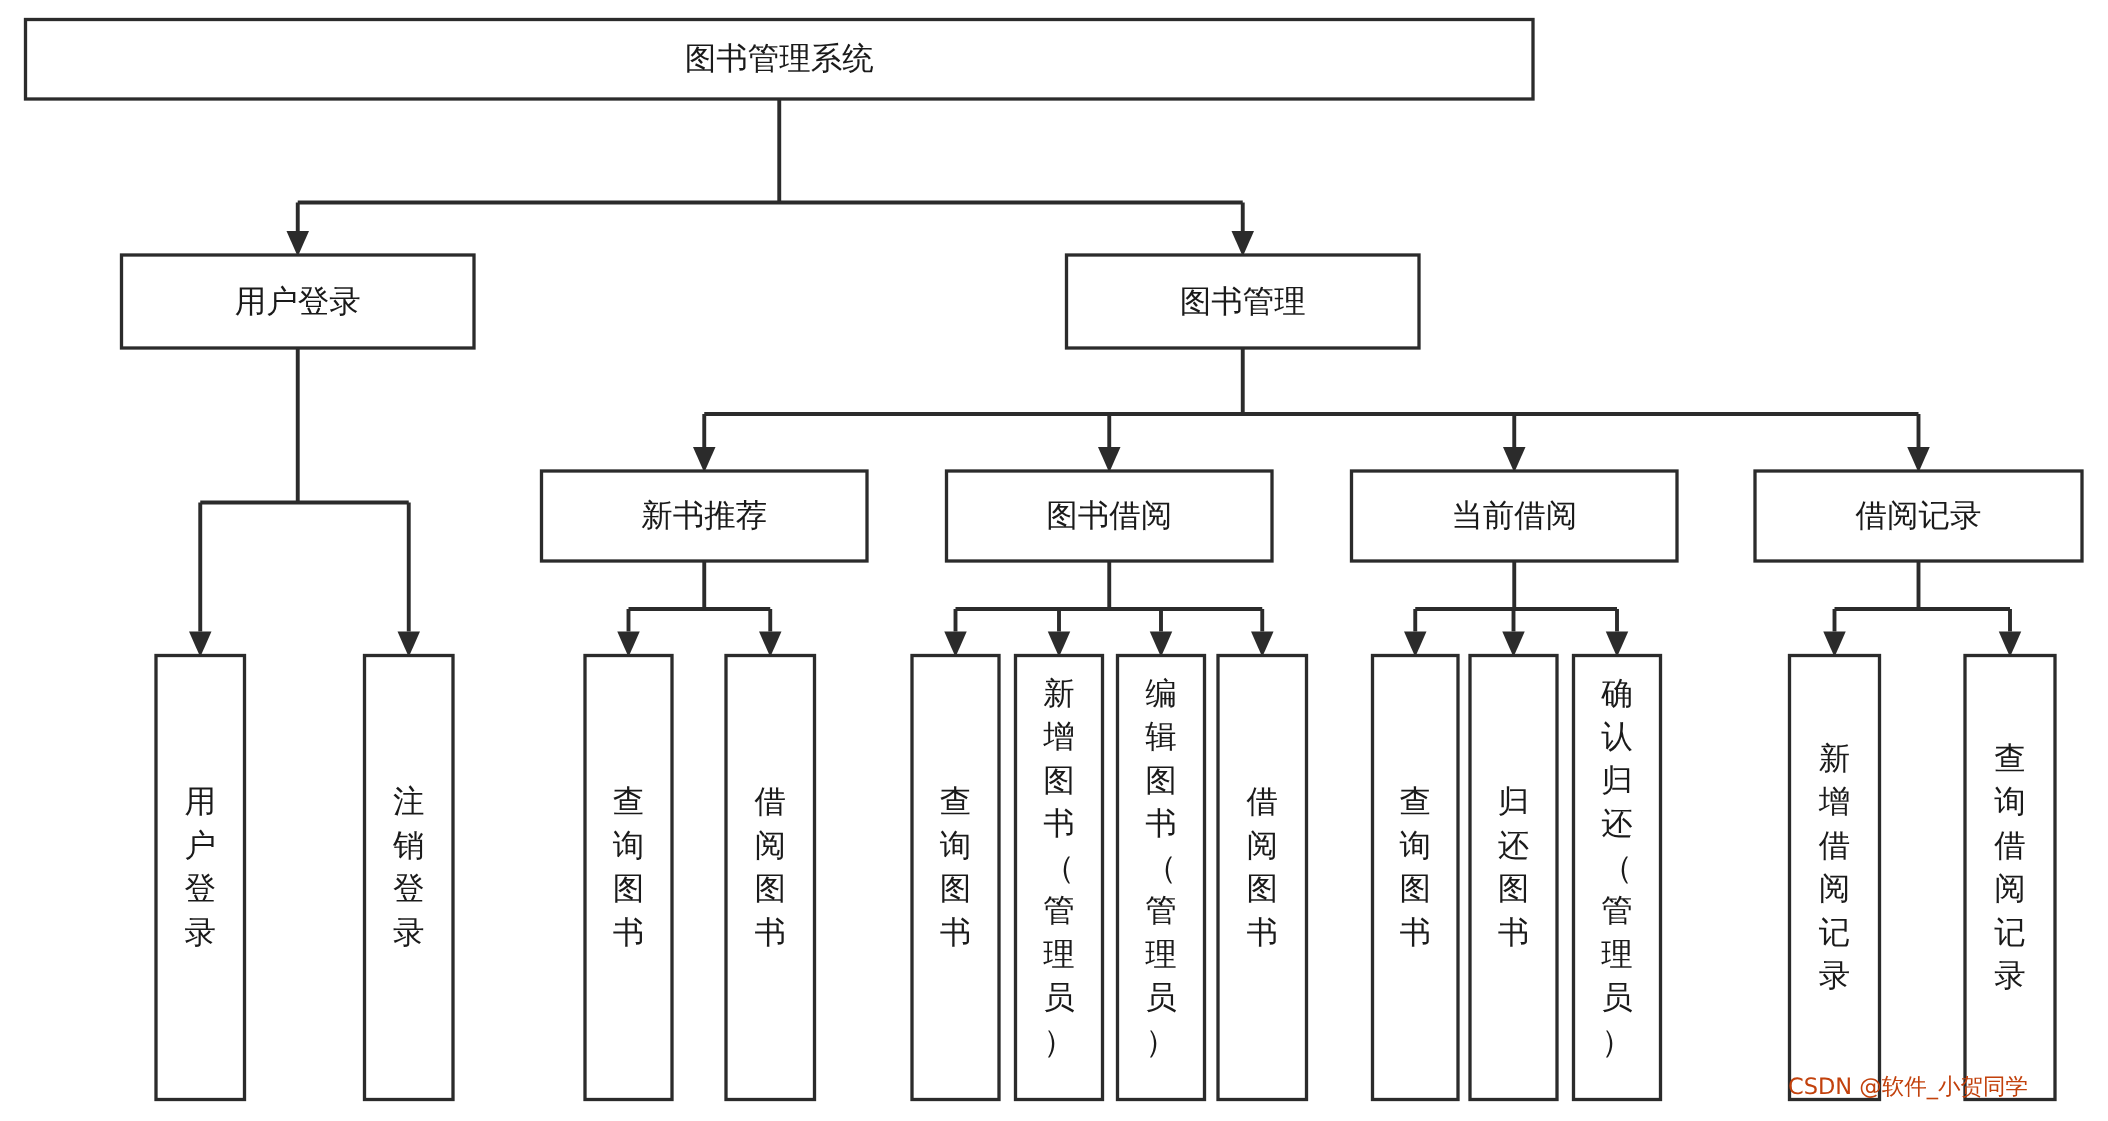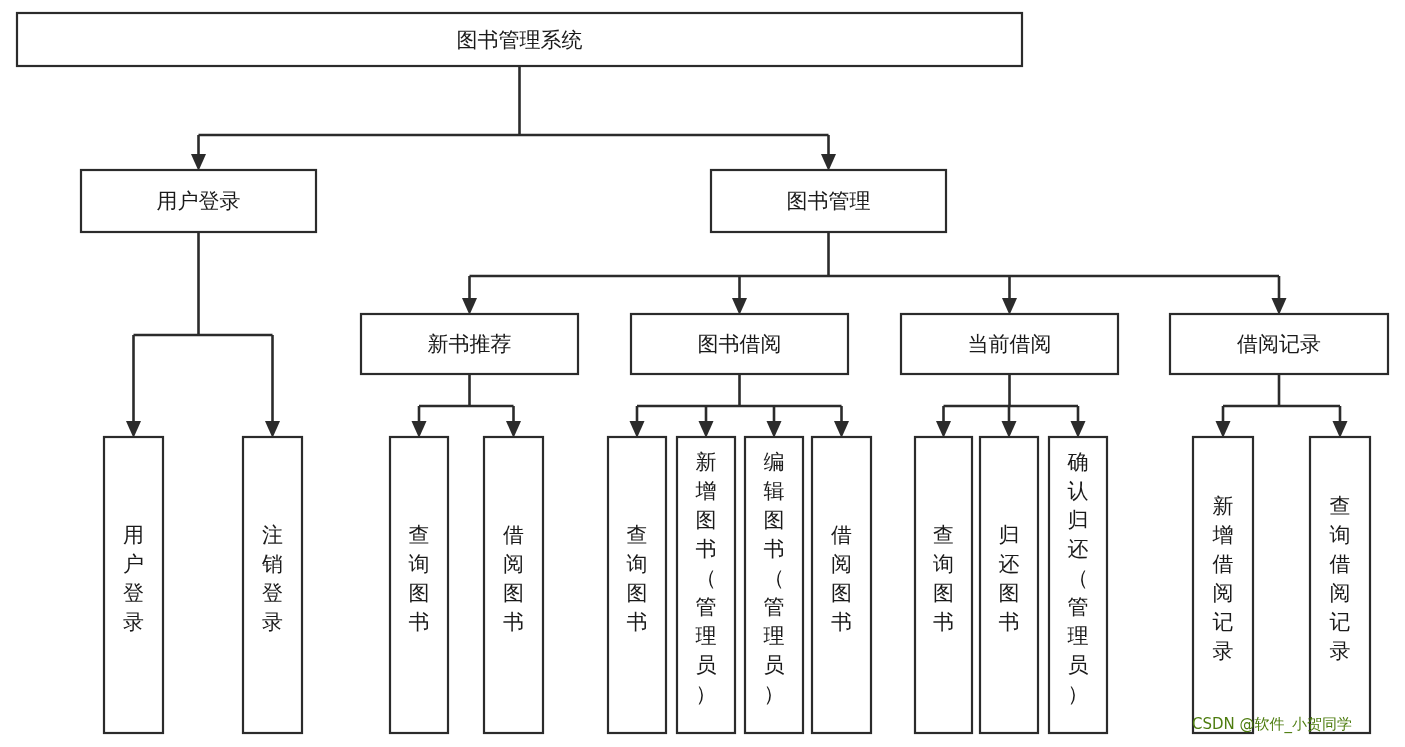--- a/index.html
+++ b/index.html
@@ -46,21 +46,21 @@
     font-family: "DejaVu Sans", "Liberation Sans", sans-serif;
     font-size: 21px;
     fill: #1a1a1a;
     text-anchor: middle;
     dominant-baseline: middle;
   }
   .watermark {
     position: absolute;
     font-family: "DejaVu Sans", "Liberation Sans", sans-serif;
     font-size: 15px;
-    color: #4d7c0f;
+    color: #c2410c;
     white-space: nowrap;
     left: 1192px;
     top: 715px;
     pointer-events: none;
   }
 </style>
 </head>
 <body>
 
 <div id="diagram-root">

